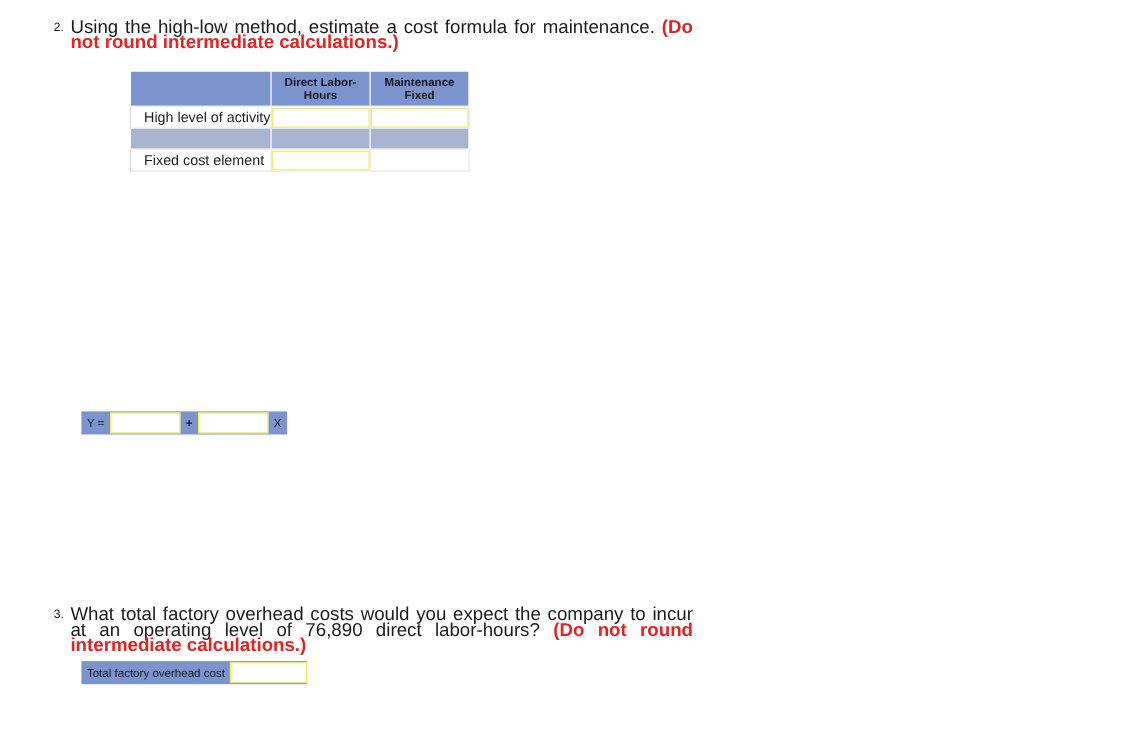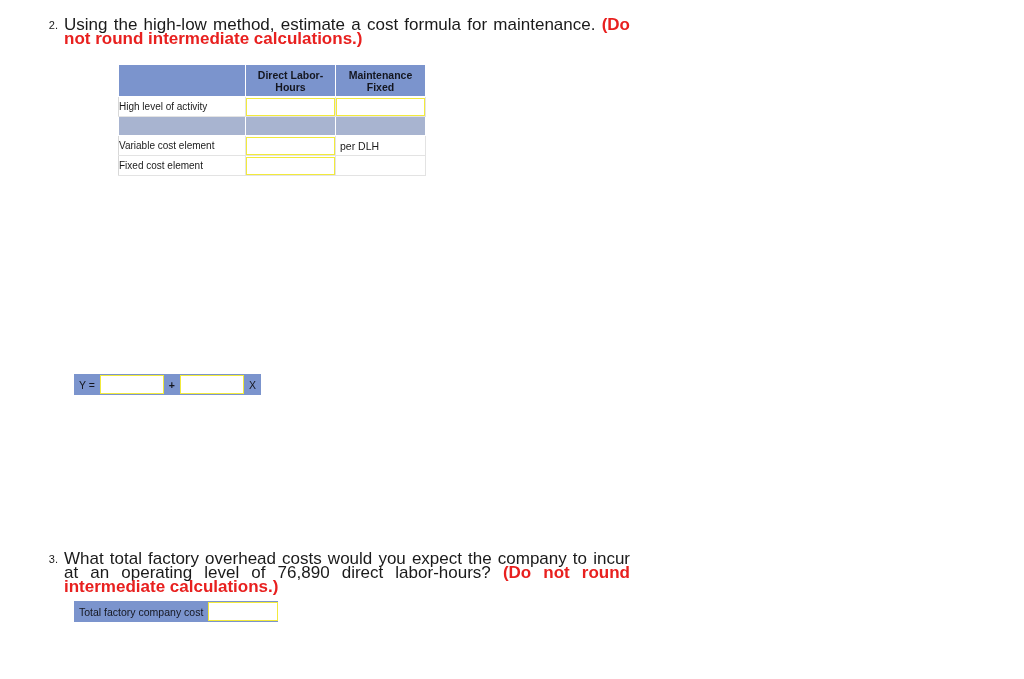--- a/index.html
+++ b/index.html
@@ -81,24 +81,24 @@
     padding: 1px 4px;
   }
   .hl-table thead th.col-label {
     border-right: 1px solid #ffffff;
   }
 
   
   td.rowlabel {
     border: 1px solid #e3e3e3;
     border-left: 1px solid #d8d8d8;
-    padding-left: 0;
-    vertical-align: middle;
-    background: #ffffff;
-    font-size: 10px;
+    padding-left: 12px;
+    vertical-align: middle;
+    background: #ffffff;
+    font-size: 13px;
     white-space: nowrap;
   }
 
   
   td.plain {
     border: 1px solid #e3e3e3;
     background: #ffffff;
     padding-left: 4px;
     vertical-align: middle;
     font-size: 10.5px;
@@ -248,27 +248,20 @@
     </tr>
 
 
 
     <tr>
       <td class="bandrow"></td>
       <td class="bandrow"></td>
       <td class="bandrow"></td>
     </tr>
 
-    <tr>
-      <td class="rowlabel">Variable cost element</td>
-      <td class="inputcell">
-        <span class="inbox"></span>
-      </td>
-      <td class="plain">per DLH</td>
-    </tr>
 
     <tr>
       <td class="rowlabel">Fixed cost element</td>
       <td class="inputcell">
         <span class="inbox"></span>
       </td>
       <td class="plain"></td>
     </tr>
   </tbody>
 </table>
@@ -282,15 +275,15 @@
 </div>
 
 <div class="question" id="question-3">
   <div class="q-num">3.</div>
   <div class="q-body">
     <span>What total factory overhead costs would you expect the company to incur at an operating level of 76,890 direct labor-hours? </span><span class="emph">(Do not round intermediate calculations.)</span>
   </div>
 </div>
 
 <div class="total-strip">
-  <span class="ts-label">Total factory company cost</span>
+  <span class="ts-label">Total factory overhead cost</span>
   <span class="ts-input"></span>
 </div>
 
 </body></html>

